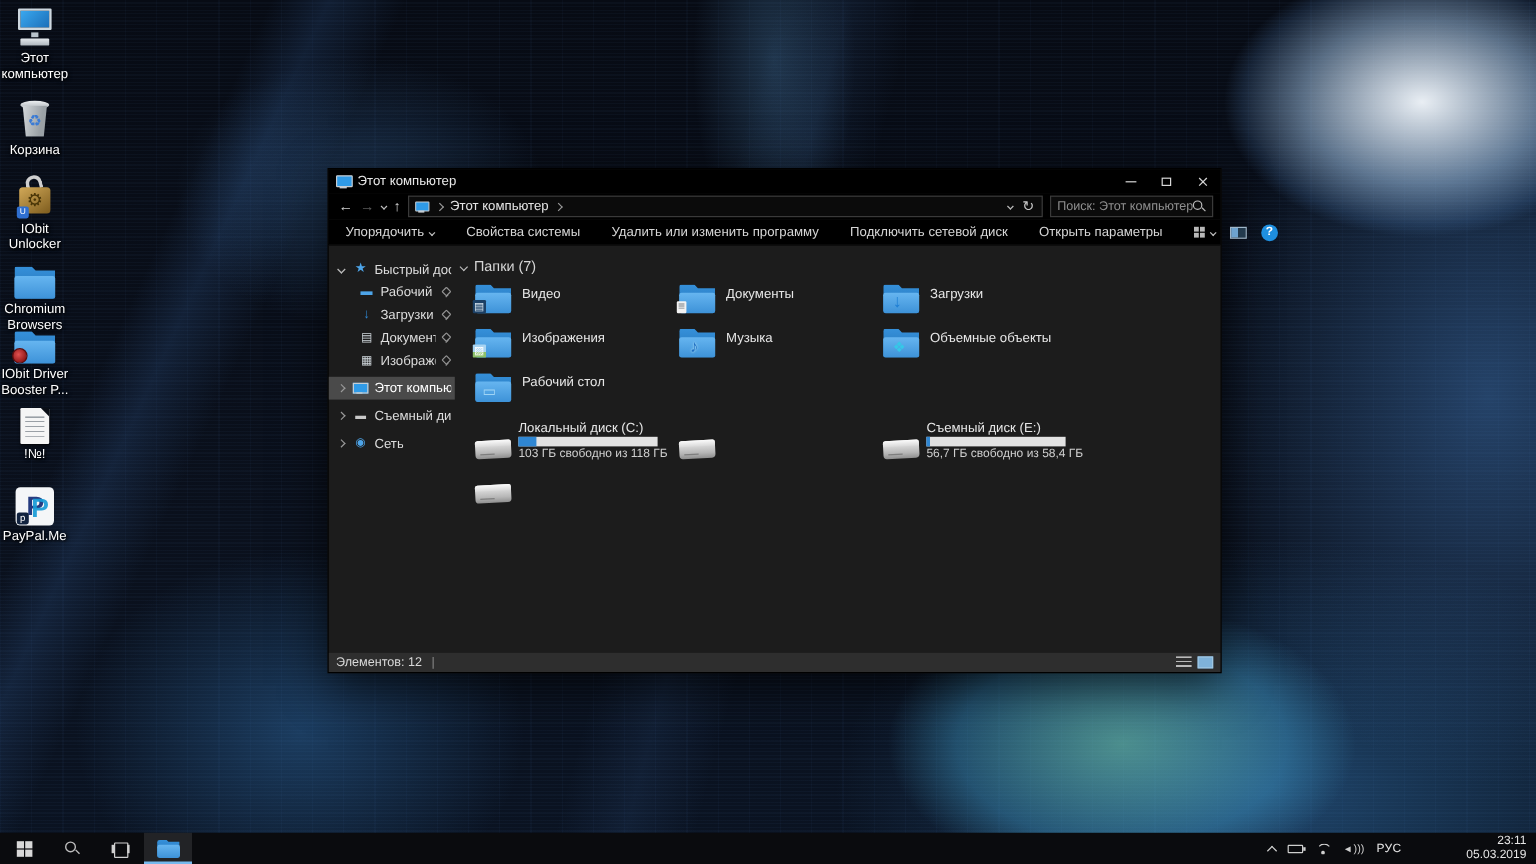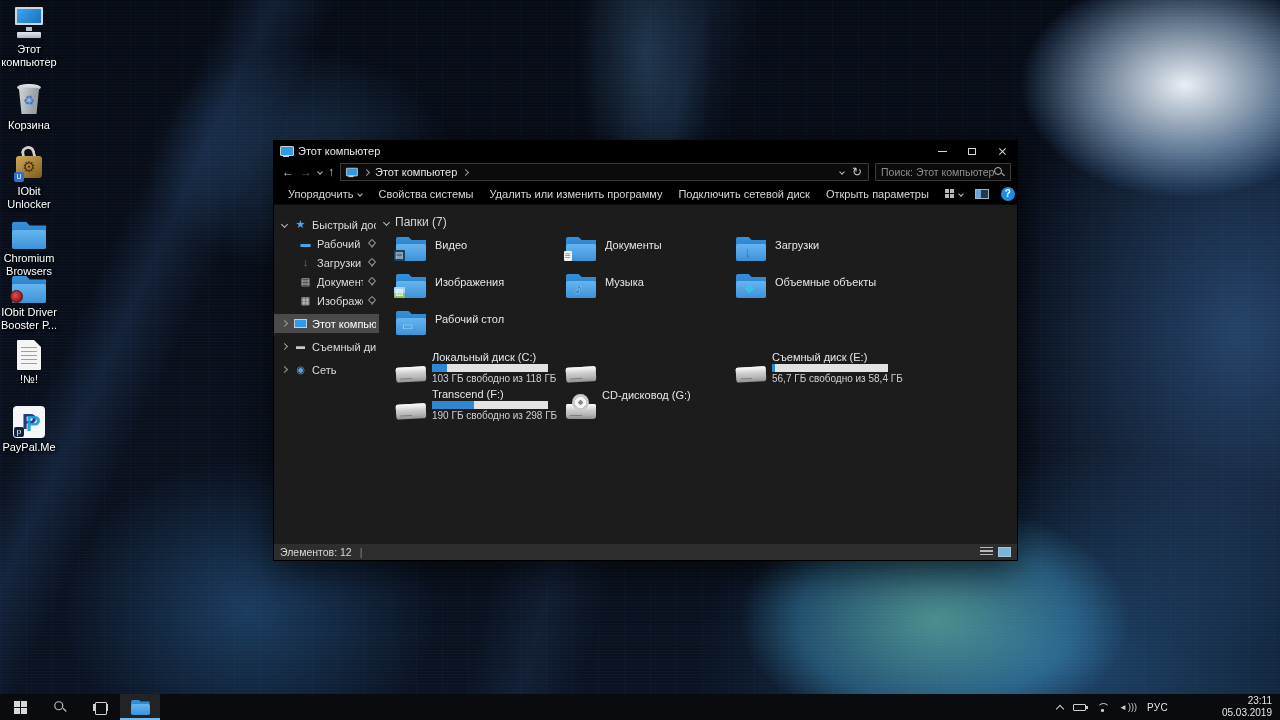--- a/index.html
+++ b/index.html
@@ -114,21 +114,21 @@
   .refresh { font-size:12px; line-height:1; }
   .searchbox { width:136px; height:18px; background:#0b0b0b; border:1px solid #3a3a3a;
     margin-left:4px; display:flex; align-items:center; padding:0 5px; flex:none; }
   .searchbox .ph { color:#8f8f8f; font-size:10.5px; flex:1; white-space:nowrap; overflow:hidden; }
   .mag { position:relative; width:11px; height:11px; flex:none; }
   .mag::before { content:""; position:absolute; left:0; top:0; width:6px; height:6px;
     border:1.3px solid #bdbdbd; border-radius:50%; }
   .mag::after { content:""; position:absolute; left:6.5px; top:7px; width:4px; height:1.3px;
     background:#bdbdbd; transform:rotate(45deg); }
 
-  .ribbon { height:21px; background:#000; display:flex; align-items:center; gap:16px;
+  .ribbon { height:21px; background:#000; display:flex; align-items:center; gap:26px;
     padding:0 10px 0 14px; flex:none; color:#d6d6d6; }
   .rib-item { display:flex; align-items:center; gap:5px; white-space:nowrap; }
   .rib-right { margin-left:auto; display:flex; align-items:center; gap:12px; }
   .vgrid { display:grid; grid-template-columns:4px 4px; grid-template-rows:4px 4px; gap:1px; }
   .vgrid i { background:#b9b9b9; }
   .panes { width:14px; height:10px; border:1px solid #9fb6c8; background:linear-gradient(90deg,#6ea3cf 45%,#233a4d 45%); }
   .help { width:14px; height:14px; border-radius:50%; background:#1e8fe0; color:#fff;
     font-size:10px; font-weight:bold; display:flex; align-items:center; justify-content:center; }
 
   .wbody { flex:1; display:flex; background:#1c1c1c; min-height:0; border-top:1px solid #0d0d0d; }
@@ -469,35 +469,20 @@
             <span class="dinfo">
               <span class="dname">Съемный диск (E:)</span>
               <span class="dbar">
                   <span class="dfill" style="width: 3%;"></span>
                 </span>
               <span class="dfree">56,7 ГБ свободно из 58,4 ГБ</span>
             </span>
           </div>
           <div class="dtile">
             <span class="hdd"></span>
-            <span class="dinfo">
-              <span class="dname">Transcend (F:)</span>
-              <span class="dbar">
-                  <span class="dfill" style="width: 36%;"></span>
-                </span>
-              <span class="dfree">190 ГБ свободно из 298 ГБ</span>
-            </span>
-          </div>
-          <div class="dtile">
-            <span class="hdd" style="transform:none;">
-                <span class="cd-disc"></span>
-              </span>
-            <span class="dinfo" style="justify-content:flex-start; align-self:flex-start; padding-top:2px;">
-              <span class="dname">CD-дисковод (G:)</span>
-            </span>
           </div>
         </div>
       </div>
     </div>
 
     <div class="statusbar">
       <span>Элементов: 12</span>
       <span class="stat-sep">|</span>
       <span class="stat-right">
         <span class="sv1"></span>

